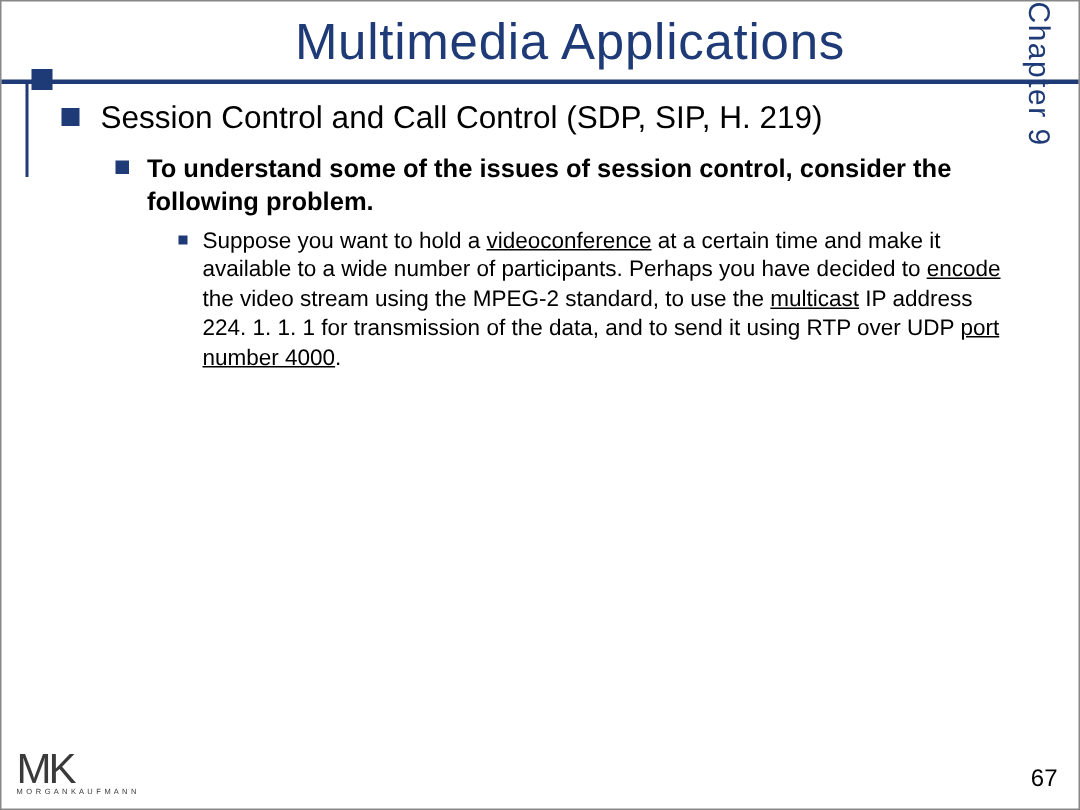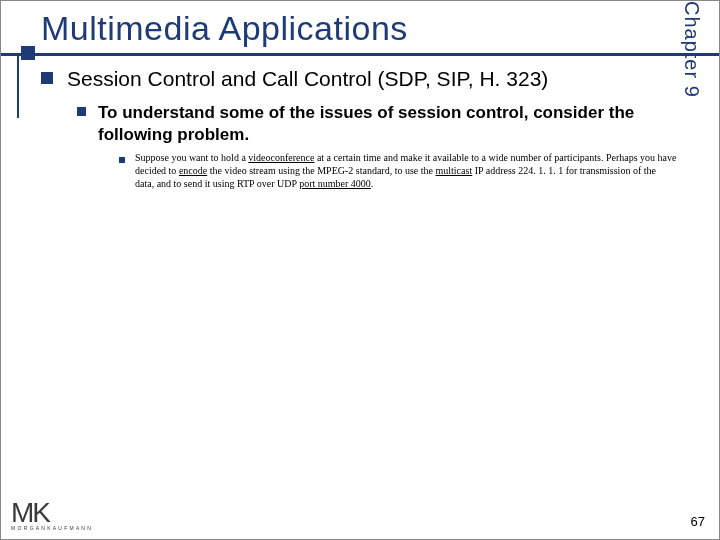--- a/index.html
+++ b/index.html
@@ -1,68 +1,68 @@
 <!DOCTYPE html>
 <html><head>
 <meta charset="utf-8">
 <style>
   * { box-sizing: border-box; margin: 0; padding: 0; }
   html, body { width: 720px; height: 540px; font-family: Arial, Helvetica, sans-serif; background: #fff; position: relative; overflow: hidden; }
   .slide { width: 720px; height: 540px; position: relative; border: 1px solid #888; }
 
-  .title-wrap { position: relative; padding: 8px 0 0 40px; }
+  .title-wrap { position: relative; padding: 8px 0 0 40px; text-align: center; }
   .title-underline { position: absolute; left: 0; top: 52px; width: 100%; height: 3px; background: #1f3b77; }
   .title-tick { position: absolute; left: 20px; top: 45px; width: 14px; height: 14px; background: #1f3b77; }
   .title-vert { position: absolute; left: 16px; top: 55px; width: 2px; height: 62px; background: #1f3b77; }
   .title { color: #1f3b77; font-size: 34px; font-weight: 400; letter-spacing: 0.5px; }
 
   .chapter { position: absolute; right: 16px; top: 0px; color: #1f3b77; font-size: 20px; writing-mode: vertical-rl; text-orientation: mixed; font-family: Arial, sans-serif; letter-spacing: 1px; }
 
   .body { padding: 18px 28px 0 40px; color: #000; }
   .lvl1 { display: flex; margin-bottom: 6px; }
   .bullet1 { width: 12px; height: 12px; background: #1f3b77; flex: 0 0 12px; margin-top: 6px; margin-right: 14px; }
   .lvl1-text { font-size: 21px; line-height: 1.25; }
 
   .lvl2 { display: flex; margin: 10px 0 6px 36px; }
   .bullet2 { width: 9px; height: 9px; background: #1f3b77; flex: 0 0 9px; margin-top: 5px; margin-right: 12px; }
   .lvl2-text { font-size: 17px; font-weight: bold; line-height: 1.25; }
 
   .lvl3 { display: flex; margin: 4px 14px 2px 78px; }
   .bullet3 { width: 6px; height: 6px; background: #1f3b77; flex: 0 0 6px; margin-top: 6px; margin-right: 10px; }
-  .lvl3-text { font-size: 10px; line-height: 1.3; font-family: Liberation Serif, serif; }
+  .lvl3-text { font-size: 15px; line-height: 1.3; }
 
   .u { text-decoration: underline; }
 
   .logo { position: absolute; left: 10px; bottom: 8px; }
   .logo-mark { display: flex; align-items: flex-end; gap: 2px; }
   .m-letter, .k-letter { font-family: Arial, sans-serif; font-size: 28px; font-weight: 300; color: #3a3a3a; line-height: 1; }
   .k-letter { margin-left: -4px; }
   .logo-sub { font-size: 5px; color: #3a3a3a; letter-spacing: 0.5px; margin-top: -2px; }
 
-  .pagenum { position: absolute; right: 14px; bottom: 10px; font-size: 13px; color: #000; }
+  .pagenum { position: absolute; right: 14px; bottom: 10px; font-size: 16px; color: #000; }
 </style>
 </head>
 <body>
 
 <div class="slide">
 
   <div class="chapter">Chapter 9</div>
 
   <div class="title-wrap">
     <div class="title">Multimedia Applications</div>
     <div class="title-underline"></div>
     <div class="title-tick"></div>
     <div class="title-vert"></div>
   </div>
 
   <div class="body">
 
     <div class="lvl1">
       <div class="bullet1"></div>
-      <div class="lvl1-text">Session Control and Call Control (SDP, SIP, H. 323)</div>
+      <div class="lvl1-text">Session Control and Call Control (SDP, SIP, H. 219)</div>
     </div>
 
     <div class="lvl2">
       <div class="bullet2"></div>
       <div class="lvl2-text">To understand some of the issues of session control, consider the following problem.</div>
     </div>
 
     <div class="lvl3">
       <div class="bullet3"></div>
       <div class="lvl3-text">Suppose you want to hold a <span class="u">videoconference</span> at a certain time and make it available to a wide number of participants. Perhaps you have decided to <span class="u">encode</span> the video stream using the MPEG-2 standard, to use the <span class="u">multicast</span> IP address 224. 1. 1. 1 for transmission of the data, and to send it using RTP over UDP <span class="u">port number 4000</span>.</div>

